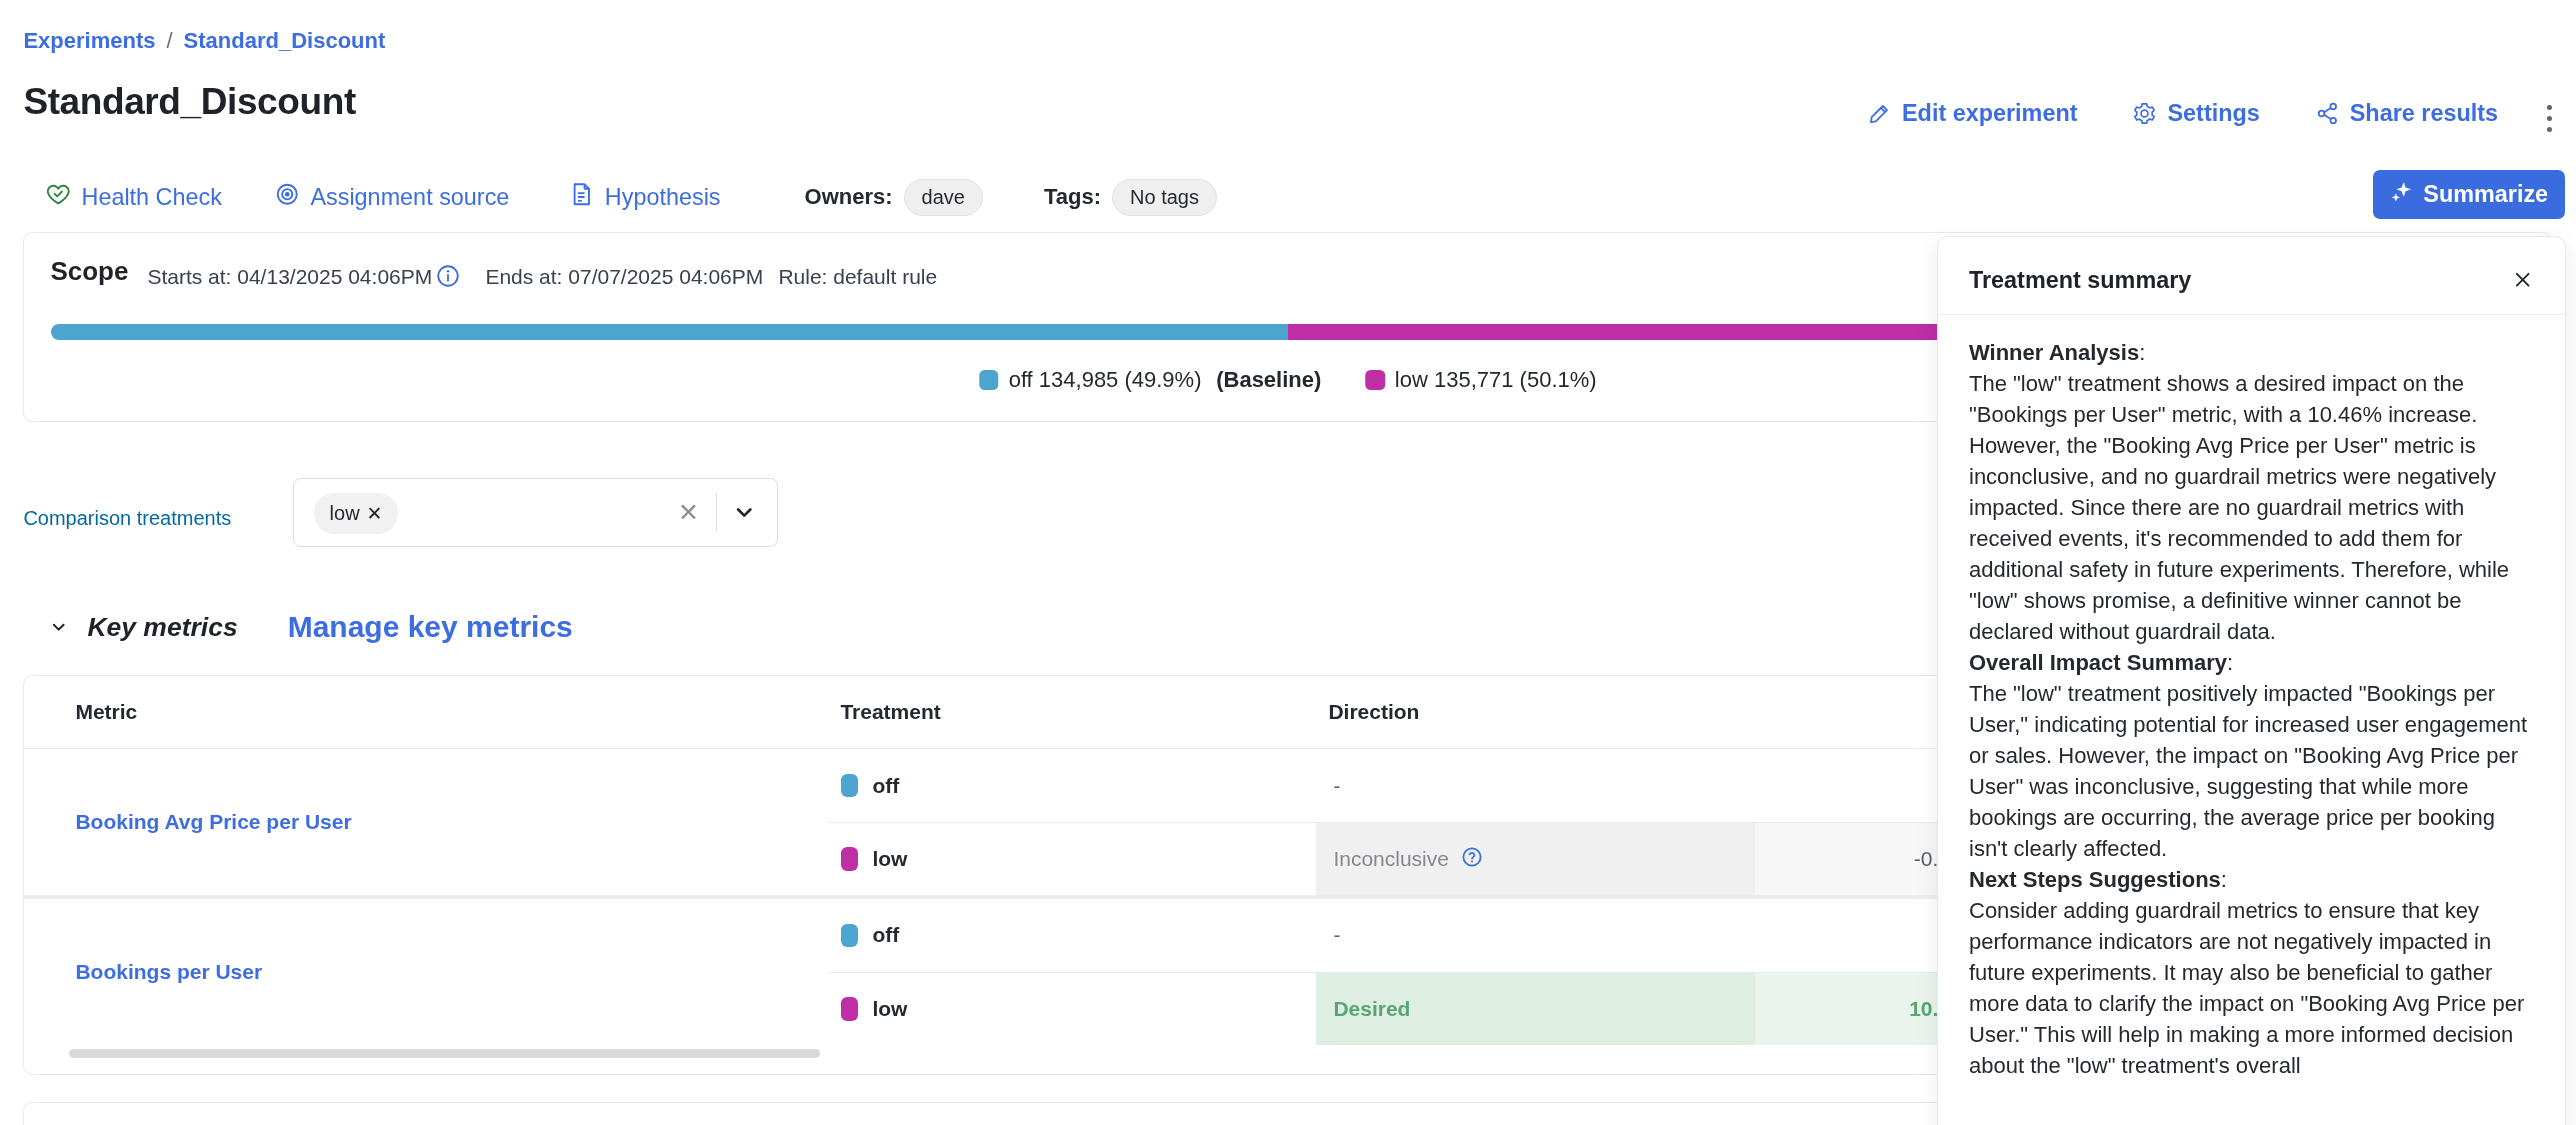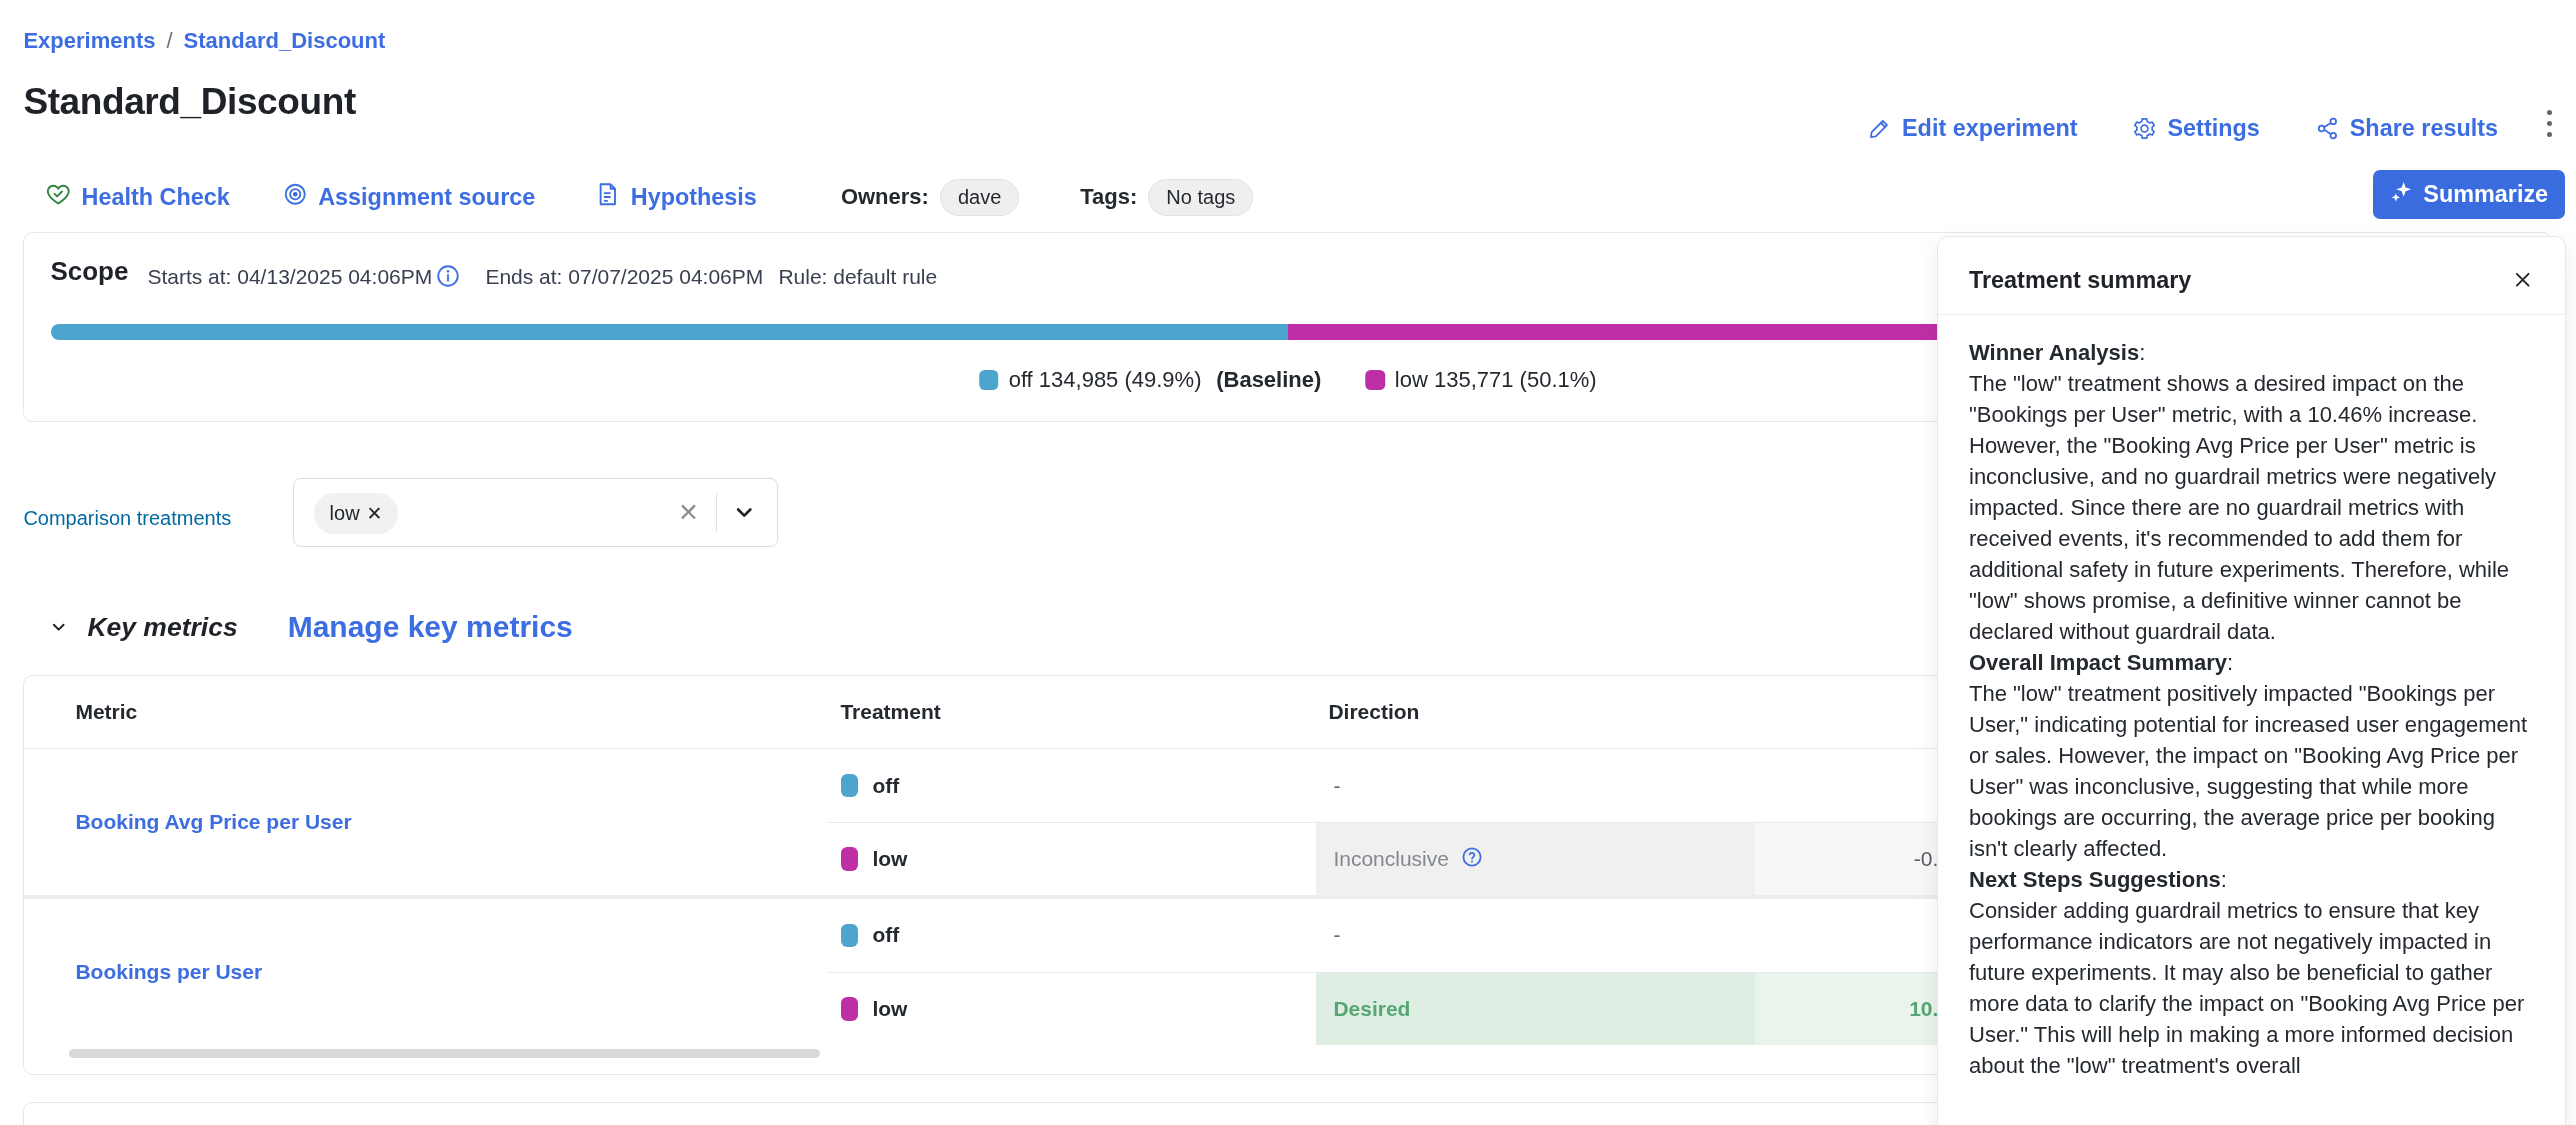--- a/index.html
+++ b/index.html
@@ -7,29 +7,29 @@
     font-family: "Liberation Sans", sans-serif; color:#212730; }
   .abs { position:absolute; }
   a { text-decoration:none; cursor:pointer; }
 
   
   .breadcrumb { left:23.4px; top:28px; font-size:22px; font-weight:600; color:#3C6DE1;
     display:flex; gap:11px; align-items:center; }
   .breadcrumb .sep { color:#6b7280; font-weight:400; }
   .page-title { left:23.4px; top:81px; font-size:37px; font-weight:700; color:#1F2329; letter-spacing:-0.4px; }
 
-  .header-actions { left:1867px; top:100px; height:42px; display:flex; align-items:flex-end; }
+  .header-actions { left:1867px; top:100px; height:42px; display:flex; align-items:flex-start; }
   .h-act { display:flex; align-items:center; gap:10px; color:#3C6DE1; font-size:23.4px; font-weight:600; cursor:pointer; }
   .h-act svg { display:block; }
   .gap70 { width:55px; } .gap55 { width:41px; }
   .kebab { display:flex; flex-direction:column; gap:5.5px; padding:4.7px 7.8px; cursor:pointer; }
   .kebab i { width:5.5px; height:5.5px; border-radius:50%; background:#5f6670; display:block; }
 
   .meta-row { left:45px; top:175px; height:44px; display:flex; align-items:center; }
-  .meta-link { display:flex; align-items:center; gap:10px; color:#3C6DE1; font-size:23.4px; font-weight:700; cursor:pointer; }
+  .meta-link { display:flex; align-items:center; gap:10px; color:#3C6DE1; font-size:23.4px; font-weight:400; cursor:pointer; }
   .meta-label { font-size:22px; font-weight:700; color:#24292F; }
   .pill { background:#EFEFEF; border:0.8px solid #E2E2E2; border-radius:19px; height:37px;
     display:flex; align-items:center; padding:0 17px; font-size:20px; color:#24292F; margin-left:11px; cursor:pointer; }
 
   .summarize-btn { left:2373px; top:170px; width:192px; height:49px; background:#3A6CE0; border:none;
     border-radius:7px; color:#fff; font-size:23.4px; font-weight:600; display:flex; align-items:center;
     justify-content:center; gap:10px; cursor:pointer; font-family:inherit; }
 
   
   .scope-card { left:23.4px; top:232px; width:2529px; height:190px; background:#fff;

